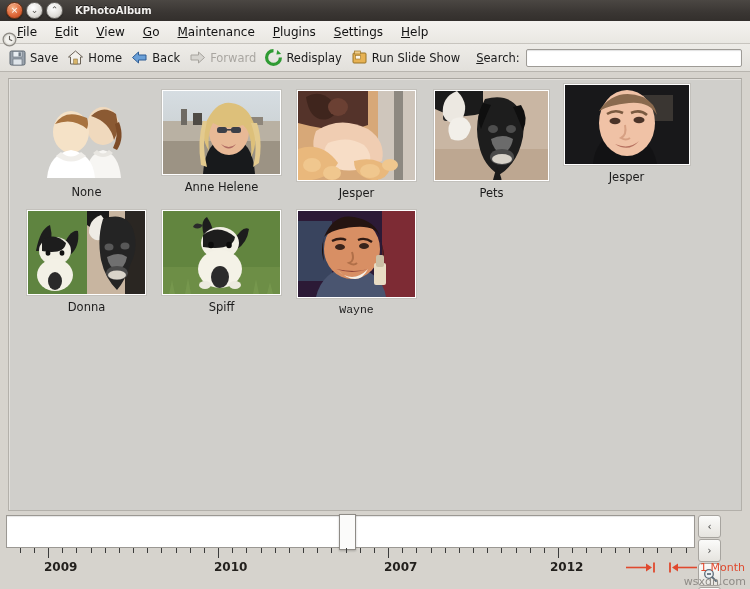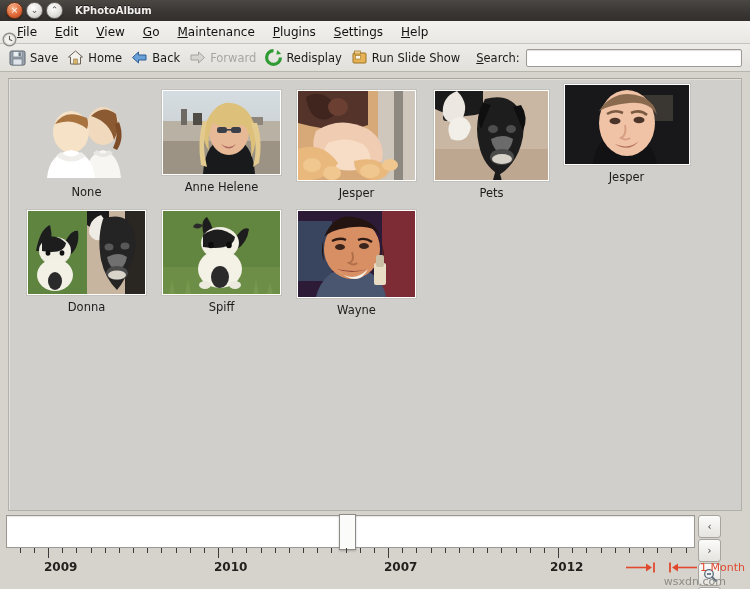--- a/index.html
+++ b/index.html
@@ -272,21 +272,21 @@
     padding: 0 6px;
     font-family: "DejaVu Sans Mono", "Liberation Mono", monospace;
     font-size: 11px;
     color: #14120f;
   }
   #status-left { flex: none; }
   #status-spacer { flex: 1; }
   #status-matches { margin-right: 16px; }
   #watermark {
     position: absolute;
-    right: 24px;
+    right: 4px;
     bottom: 1px;
     font-size: 11px;
     color: #8e8b86;
     font-family: "DejaVu Sans", sans-serif;
     margin-left: 19px;
   }
 </style>
 </head>
 <body>
 
@@ -550,21 +550,21 @@
               <ellipse cx="66" cy="34" rx="2.8" ry="3.2" fill="#0c0c0c"></ellipse>
               <ellipse cx="57" cy="58" rx="22" ry="19" fill="#f4f2e7"></ellipse>
               <ellipse cx="57" cy="66" rx="9" ry="11" fill="#2b2b2b"></ellipse>
               <ellipse cx="42" cy="74" rx="6" ry="4" fill="#eceadf"></ellipse>
               <ellipse cx="72" cy="74" rx="6" ry="4" fill="#eceadf"></ellipse>
             </svg>
           </div>
           <div class="cell-label">Spiff</div>
         </div>
 
-        <div class="cell" style="width:135px;">
+        <div class="cell" style="width:135px;font-family:Liberation Mono, monospace;">
           <div class="thumb">
             <svg width="117" height="86" viewBox="0 0 117 86">
               <rect width="117" height="86" fill="#2c1a36"></rect>
               <rect x="84" width="33" height="86" fill="#7d2b34"></rect>
               <path d="M0 10 h34 v60 h-34z" fill="#39445e"></path>
               <path d="M18 86 q6 -26 34 -31 q32 5 36 31z" fill="#4a5570"></path>
               <ellipse cx="54" cy="38" rx="28" ry="30" fill="#d88f64"></ellipse>
               <path d="M26 26 q10 -24 30 -20 q22 4 26 20 q-4 -12 -26 -10 q-22 2 -30 10z" fill="#241411"></path>
               <path d="M26 26 q-4 14 0 24 q-2 -16 0 -24z" fill="#1d100e"></path>
               <path d="M82 28 q6 14 2 24 q2 -16 -2 -24z" fill="#1d100e"></path>

